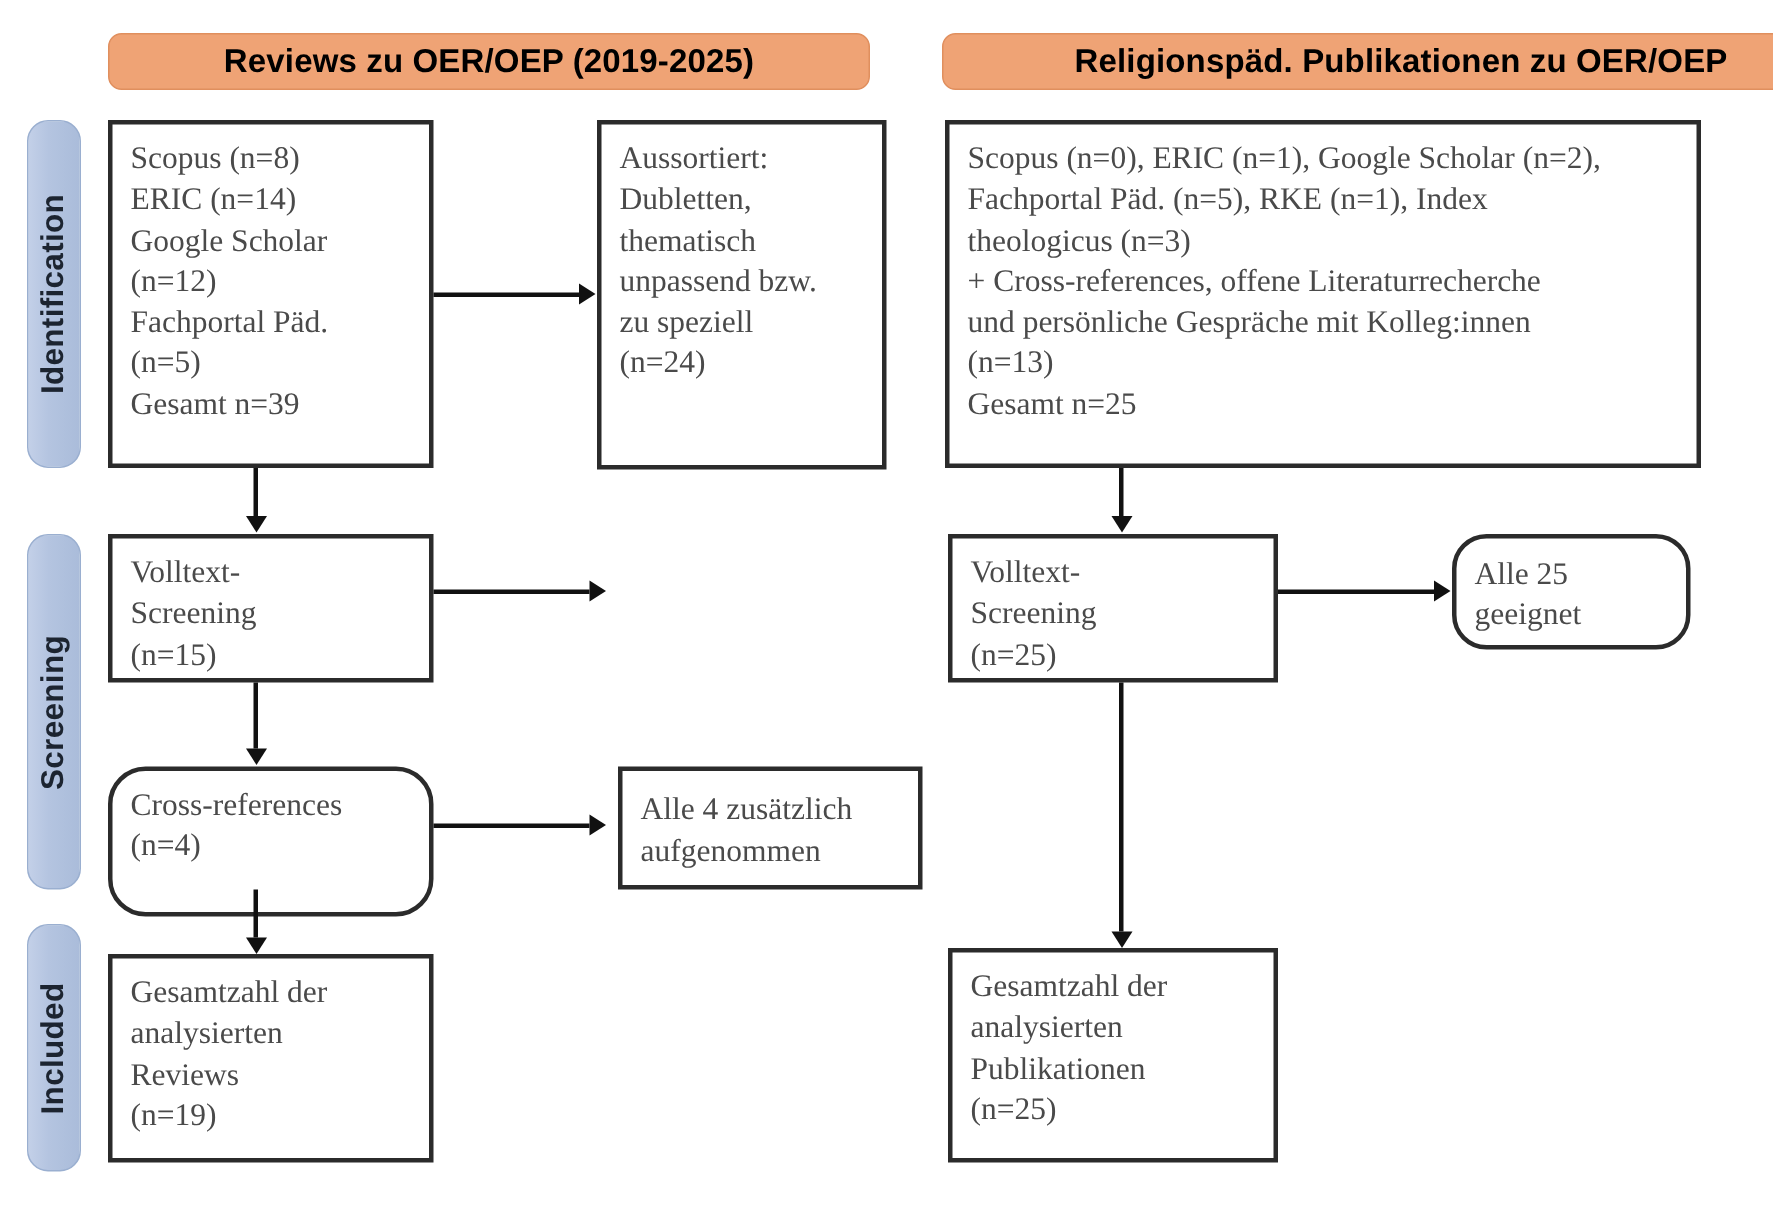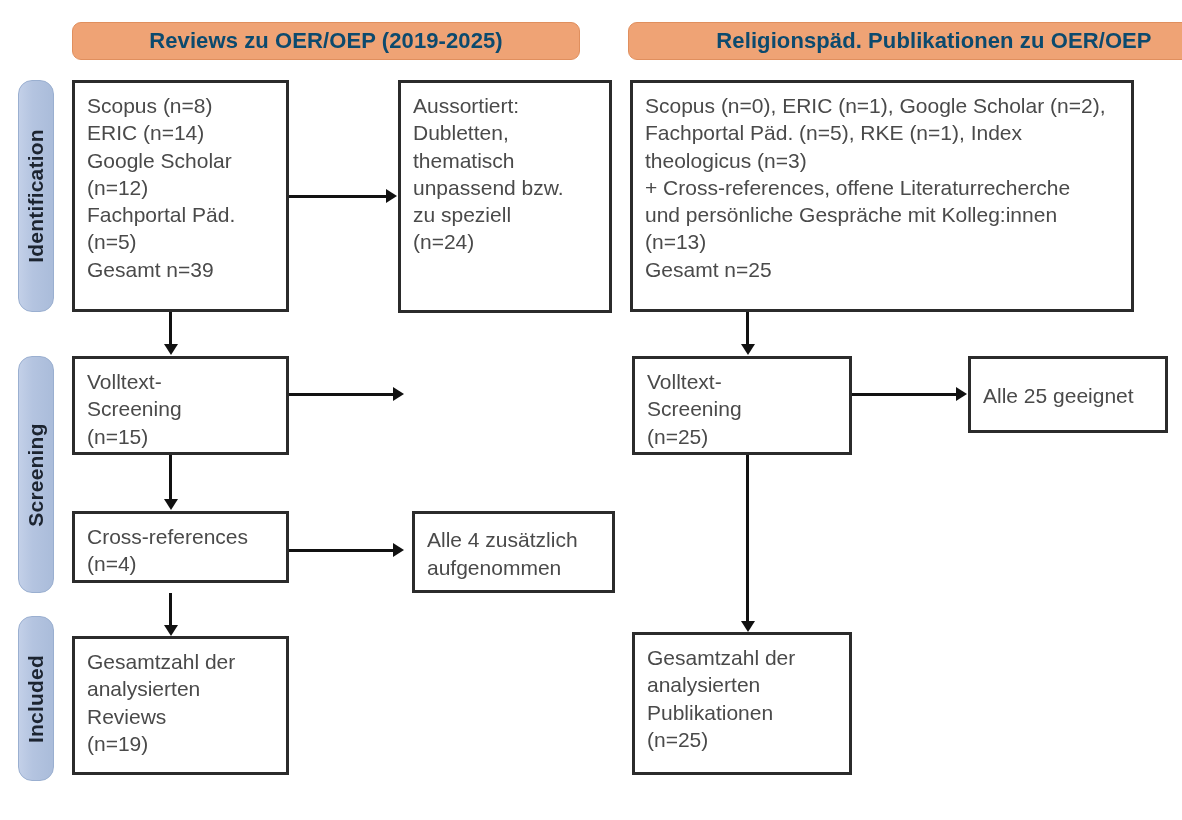--- a/index.html
+++ b/index.html
@@ -41,38 +41,39 @@
   
   .col-header {
     position: absolute;
     background: #efa375;
     border: 1px solid #e08f5e;
     border-radius: 9px;
     box-sizing: border-box;
     display: flex;
     align-items: center;
     justify-content: center;
-    color: #0c4a6e;
+    color: #000000;
     font-size: 22px;
     font-weight: bold;
     letter-spacing: 0.1px;
   }
 
   
   .box {
     position: absolute;
     background: #ffffff;
     border: 3px solid #2b2b2b;
     box-sizing: border-box;
     padding: 9px 10px 6px 12px;
     color: #4a4a4a;
     font-size: 21px;
     line-height: 1.30;
     white-space: pre-line;
     overflow: hidden;
+    font-family: Liberation Serif, serif;
   }
   .box.center { display: flex; align-items: center; }
 
   
   .conn-v, .conn-h {
     position: absolute;
     background: #111111;
   }
   .conn-v { width: 3px; }
   .conn-h { height: 3px; }
@@ -117,21 +118,21 @@
   </div>
 
   <div class="box" style="left:72px; top:80px; width:217px; height:232px;">Scopus (n=8)
 ERIC (n=14)
 Google Scholar
 (n=12)
 Fachportal Päd.
 (n=5)
 Gesamt n=39</div>
 
-  <div class="box" style="left:398px; top:80px; width:214px; height:233px;">Aussortiert:
+  <div class="box" style="left:398px; top:80px; width:193px; height:233px;">Aussortiert:
 Dubletten,
 thematisch
 unpassend bzw.
 zu speziell
 (n=24)</div>
 
   <div class="conn-h" style="left:289px; top:195px; width:97px;"></div>
   <div class="arrow-right" style="left:386px; top:189px;"></div>
 
   <div class="conn-v" style="left:169px; top:312px; width:3px; height:32px;"></div>
@@ -141,21 +142,21 @@
 Screening
 (n=15)</div>
 
 
   <div class="conn-h" style="left:289px; top:393px; width:104px;"></div>
   <div class="arrow-right" style="left:393px; top:387px;"></div>
 
   <div class="conn-v" style="left:169px; top:455px; width:3px; height:44px;"></div>
   <div class="arrow-down" style="left:164px; top:499px;"></div>
 
-  <div class="box" style="left:72px; top:511px; width:217px; height:72px;">Cross-references
+  <div class="box" style="left:72px; top:511px; width:217px; height:100px;border-radius:25px;">Cross-references
 (n=4)</div>
 
   <div class="box center" style="left:412px; top:511px; width:203px; height:82px;">Alle 4 zusätzlich
 aufgenommen</div>
 
   <div class="conn-h" style="left:289px; top:549px; width:104px;"></div>
   <div class="arrow-right" style="left:393px; top:543px;"></div>
 
   <div class="conn-v" style="left:169px; top:593px; width:3px; height:32px;"></div>
   <div class="arrow-down" style="left:164px; top:625px;"></div>
@@ -173,21 +174,21 @@
 (n=13)
 Gesamt n=25</div>
 
   <div class="conn-v" style="left:746px; top:312px; width:3px; height:32px;"></div>
   <div class="arrow-down" style="left:741px; top:344px;"></div>
 
   <div class="box" style="left:632px; top:356px; width:220px; height:99px;">Volltext-
 Screening
 (n=25)</div>
 
-  <div class="box center" style="left:968px; top:356px; width:200px; height:77px;">Alle 25 geeignet</div>
+  <div class="box center" style="left:968px; top:356px; width:159px; height:77px;border-radius:23px;">Alle 25 geeignet</div>
 
   <div class="conn-h" style="left:852px; top:393px; width:104px;"></div>
   <div class="arrow-right" style="left:956px; top:387px;"></div>
 
   <div class="conn-v" style="left:746px; top:455px; width:3px; height:166px;"></div>
   <div class="arrow-down" style="left:741px; top:621px;"></div>
 
   <div class="box" style="left:632px; top:632px; width:220px; height:143px;">Gesamtzahl der
 analysierten
 Publikationen

